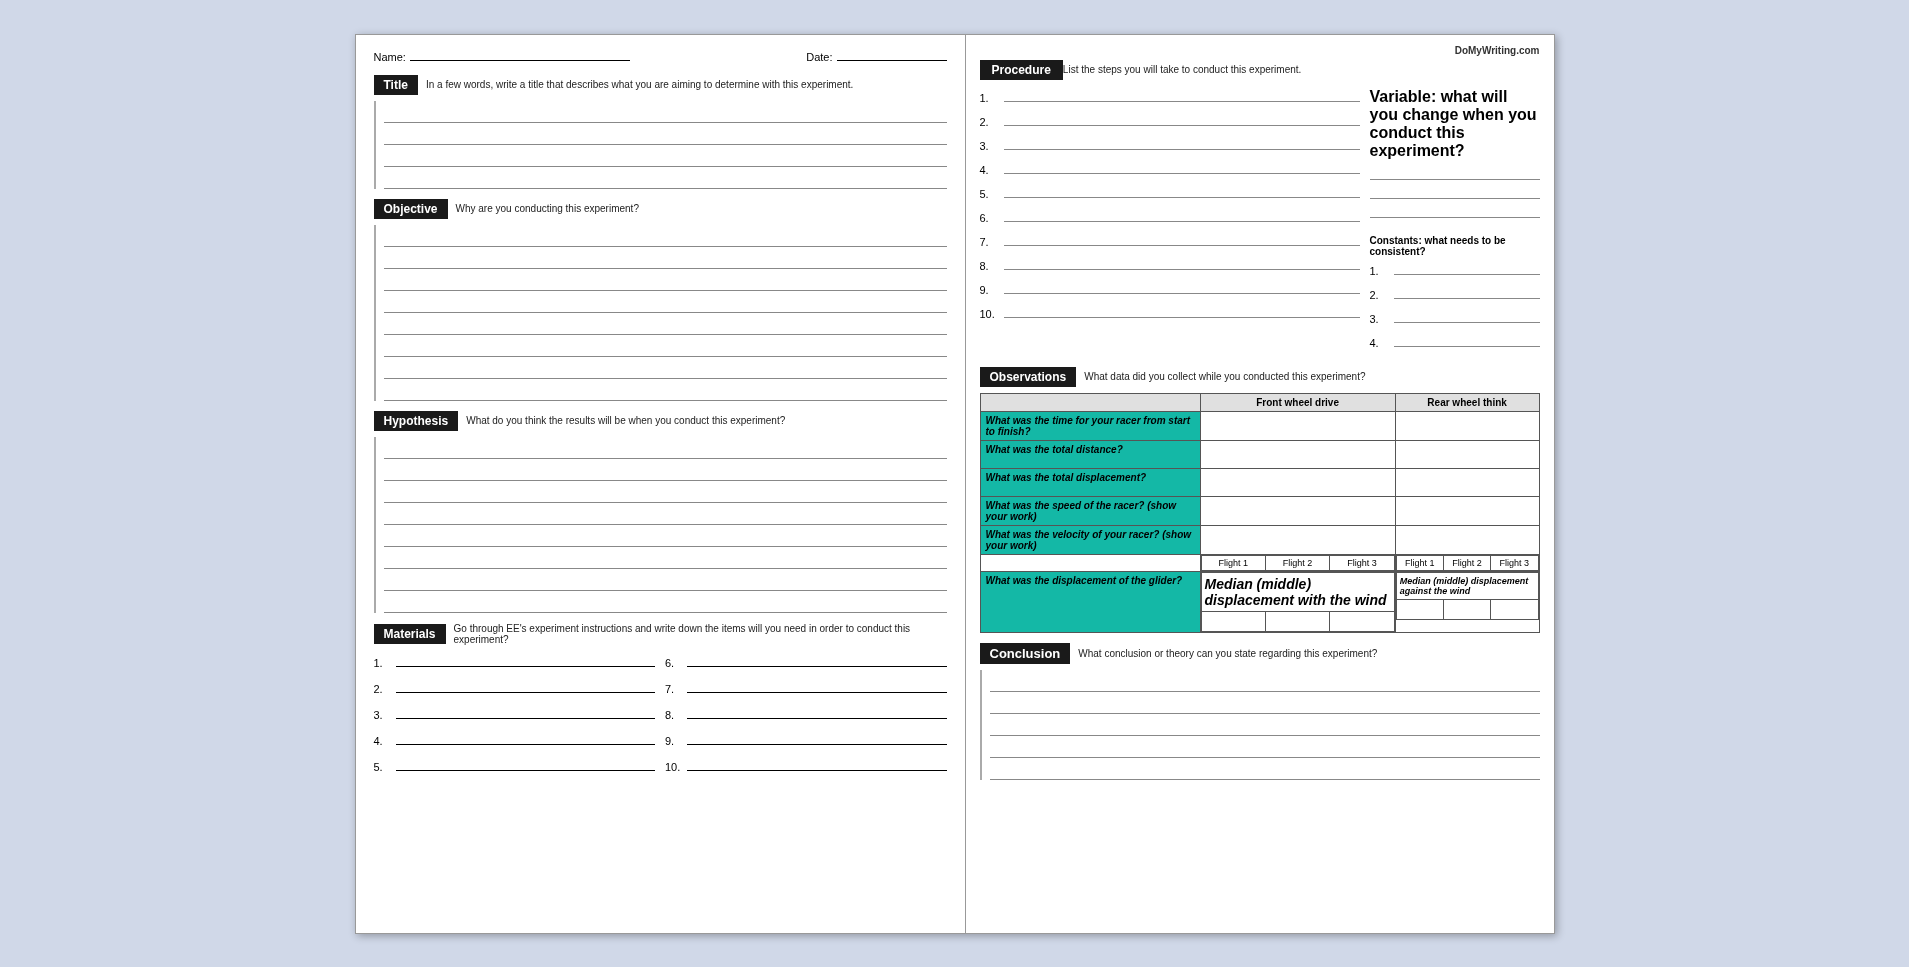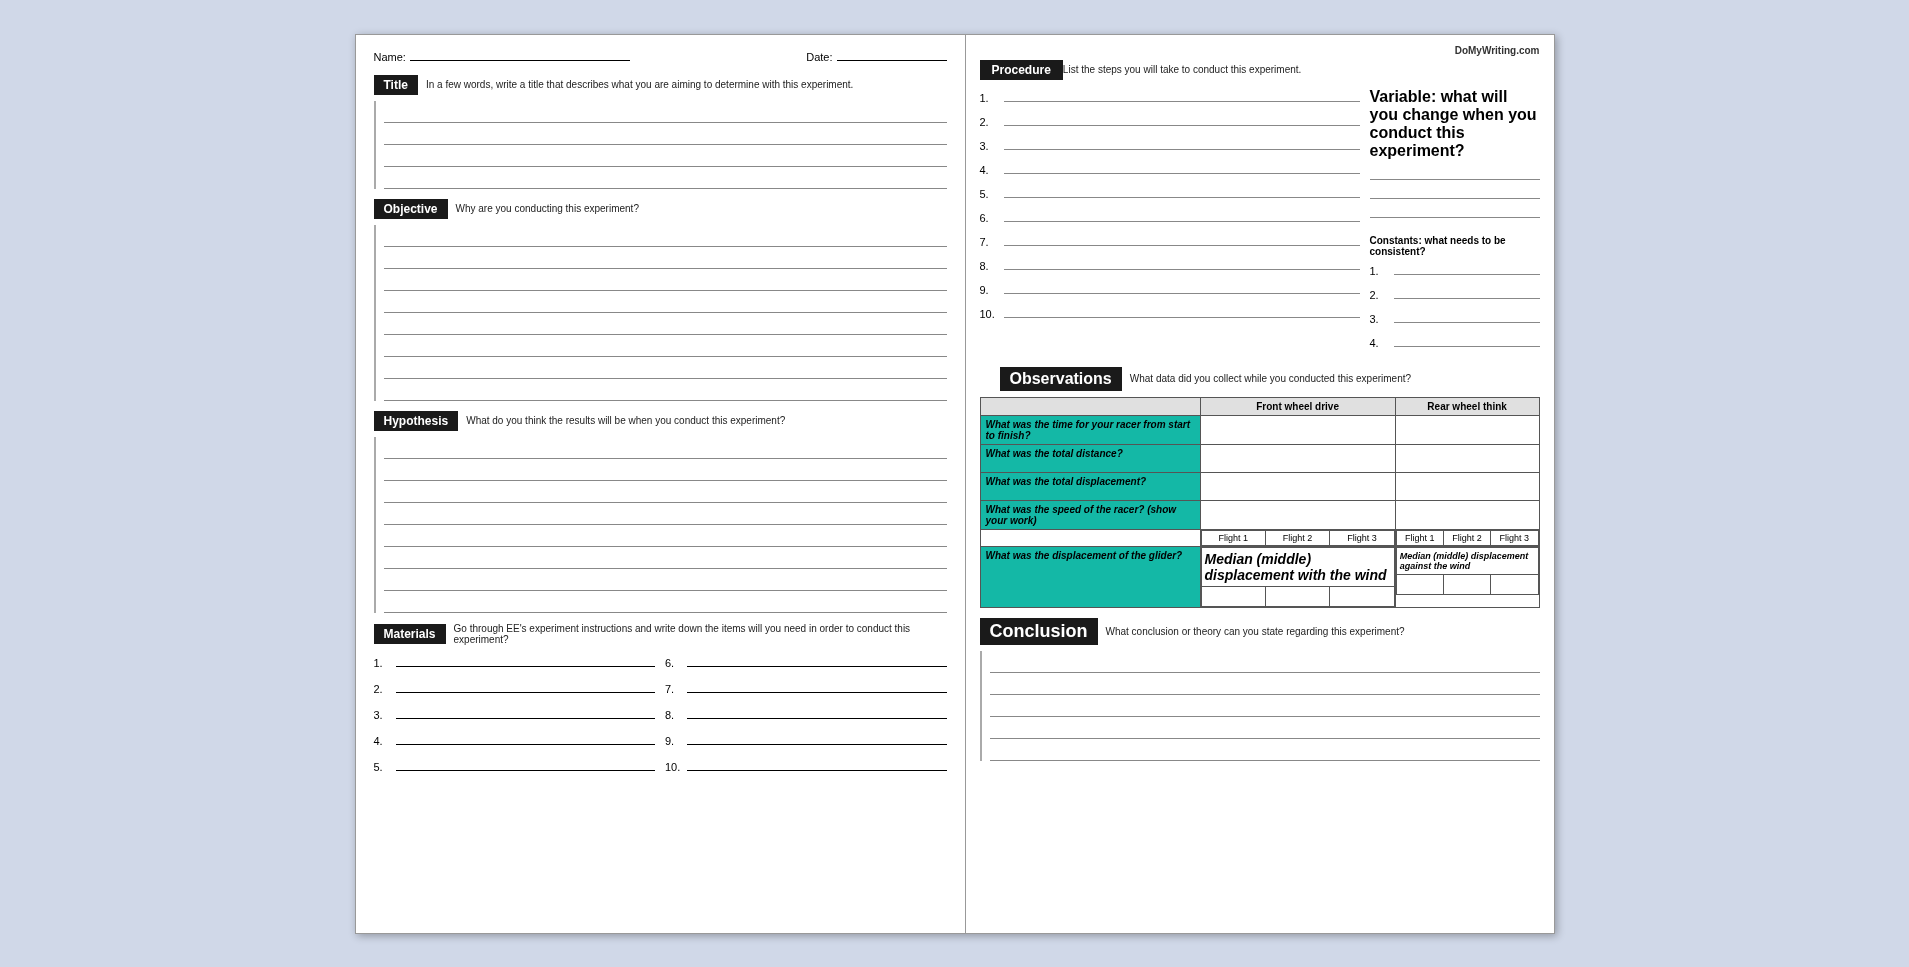--- a/index.html
+++ b/index.html
@@ -181,23 +181,22 @@
     .obs-header {
       display: flex;
       align-items: center;
       gap: 8px;
       margin: 10px 0 6px 0;
     }
     .obs-label {
       background: #1a1a1a;
       color: #fff;
       font-weight: bold;
-      font-size: 16px;
+      font-size: 12px;
       padding: 3px 10px;
-      margin-left: 20px;
     }
 
     
     .obs-table {
       width: 100%;
       border-collapse: collapse;
       font-size: 10px;
       margin-bottom: 8px;
     }
     .obs-table th, .obs-table td {
@@ -227,21 +226,21 @@
       display: flex;
       align-items: center;
       gap: 8px;
       margin-top: 8px;
       margin-bottom: 6px;
     }
     .conclusion-label {
       background: #1a1a1a;
       color: #fff;
       font-weight: bold;
-      font-size: 18px;
+      font-size: 13px;
       padding: 3px 10px;
     }
     .conclusion-writing {
       border-left: 2px solid #aaa;
       padding-left: 8px;
     }
     .conclusion-line {
       border-bottom: 1px solid #888;
       height: 22px;
       margin-bottom: 0;
@@ -473,20 +472,25 @@
             <td class="data-cell"></td>
             <td class="data-cell"></td>
           </tr>
           <tr>
             <td class="question-cell">What was the total displacement?</td>
             <td class="data-cell"></td>
             <td class="data-cell"></td>
           </tr>
           <tr>
             <td class="question-cell"><em>What was the speed of the racer? (show your work)</em></td>
+            <td class="data-cell"></td>
+            <td class="data-cell"></td>
+          </tr>
+          <tr>
+            <td class="question-cell"><em>What was the velocity of your racer? (show your work)</em></td>
             <td class="data-cell"></td>
             <td class="data-cell"></td>
           </tr>
 
           <tr class="sub-header-row">
             <td></td>
             <td style="padding:0;">
               <table style="width:100%;border-collapse:collapse;">
                 <tbody>
                     <tr>

